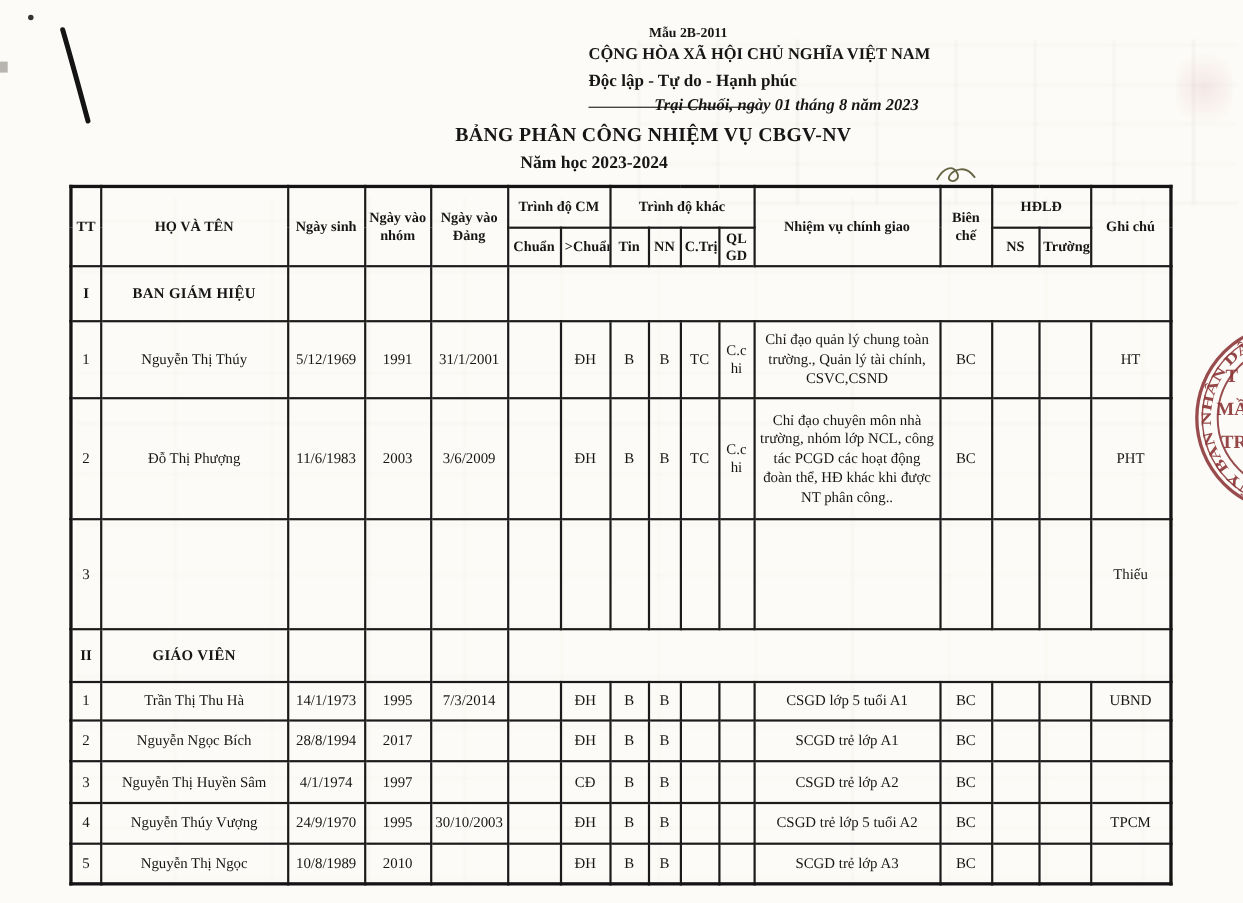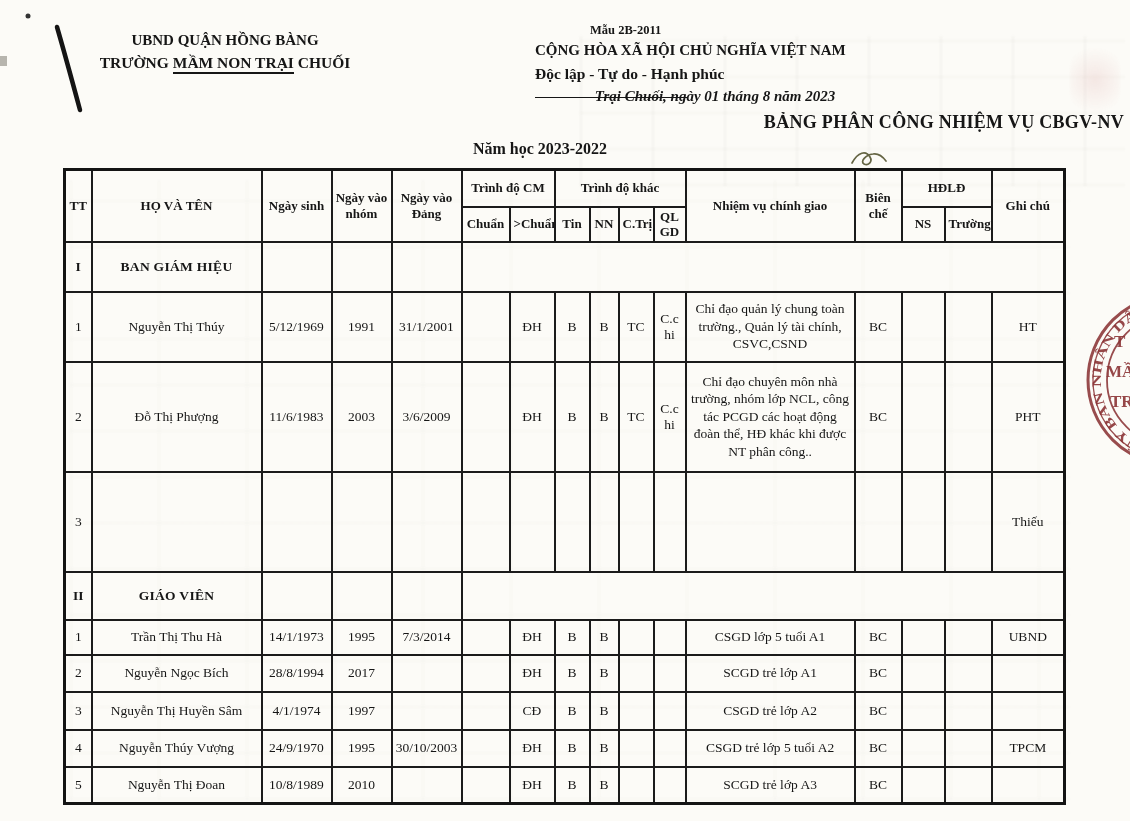--- a/index.html
+++ b/index.html
@@ -25,21 +25,21 @@
 
   .nat-block{position:absolute;top:22px;left:535px;width:400px;line-height:1.4;}
   .form-code{font-size:12.5px;font-weight:bold;padding-left:55px;}
   .nat-l1{font-size:15px;font-weight:bold;}
   .nat-l2{font-size:15.5px;font-weight:bold;margin-top:2px;}
   .u-motto{border-bottom:1.5px solid #161616;padding-bottom:15px;}
 
   .date-line{position:absolute;top:88px;left:540px;width:350px;text-align:center;
              font-style:italic;font-weight:600;font-size:15px;}
 
-  .doc-title{position:absolute;top:112px;left:64px;width:1060px;text-align:right;
+  .doc-title{position:absolute;top:112px;left:64px;width:1060px;text-align:center;
              font-weight:bold;font-size:18px;letter-spacing:.3px;}
   .doc-subtitle{position:absolute;top:140px;left:0px;width:1080px;text-align:center;
              font-weight:bold;font-size:16px;}
 
   
   table#assign{position:absolute;left:63px;top:168px;width:1000px;
     border-collapse:collapse;table-layout:fixed;border:3px solid #141414;}
   #assign th,#assign td{border:2px solid #1b1b1b;padding:1px 3px;text-align:center;
     vertical-align:middle;overflow:hidden;}
   #assign th{font-weight:bold;font-size:13px;line-height:1.2;}
@@ -64,35 +64,31 @@
   <div class="ghost-grid g1"></div>
   <div class="ghost-grid g2"></div>
   <div class="ghost-grid g3"></div>
 
   <svg class="abs" style="left:0;top:0;" width="110" height="130">
     <circle cx="28" cy="16" r="2.5" fill="#333"></circle>
     <rect x="0" y="56" width="7" height="10" fill="#9a978e" opacity=".7"></rect>
     <path d="M57,27 Q66,58 80,110" stroke="#141414" stroke-width="4.5" fill="none" stroke-linecap="round"></path>
   </svg>
 
-  <div class="org-block">
-    <div class="org-l1">UBND QUẬN HỒNG BÀNG</div>
-    <div class="org-l2"><span>TRƯỜNG </span><span class="u-ink">MẦM NON TRẠI</span><span> CHUỐI</span></div>
-  </div>
 
   <div class="nat-block">
     <div class="form-code">Mẫu 2B-2011</div>
     <div class="nat-l1">CỘNG HÒA XÃ HỘI CHỦ NGHĨA VIỆT NAM</div>
     <div class="nat-l2"><span class="u-motto">Độc lập - Tự do - Hạnh</span><span> phúc</span></div>
   </div>
 
   <div class="date-line">Trại Chuối, ngày 01 tháng 8 năm 2023</div>
 
   <div class="doc-title">BẢNG PHÂN CÔNG NHIỆM VỤ CBGV-NV</div>
-  <div class="doc-subtitle">Năm học 2023-2022</div>
+  <div class="doc-subtitle">Năm học 2023-2024</div>
 
   <svg class="abs" style="left:848px;top:145px;" width="44" height="26">
     <path d="M4,18 c6,-11 14,-13 18,-6 c3,5 -2,9 -6,7 c-4,-2 1,-9 9,-10 c6,-1 10,3 13,7" stroke="#4a4a24" stroke-width="1.7" fill="none" opacity=".85" stroke-linecap="round"></path>
   </svg>
 
   <table id="assign">
     <colgroup>
       <col style="width:27px">
         <col style="width:170px">
         <col style="width:70px">
@@ -273,21 +269,21 @@
           <td class="c-ctri"></td>
           <td class="c-qlgd"></td>
           <td class="c-task">CSGD trẻ lớp 5 tuổi A2</td>
           <td class="c-bc">BC</td>
           <td class="c-ns"></td>
           <td class="c-truong"></td>
           <td class="c-note">TPCM</td>
         </tr>
         <tr style="height: 37px;">
           <td class="c-tt">5</td>
-          <td class="c-name">Nguyễn Thị Đoan</td>
+          <td class="c-name">Nguyễn Thị Ngọc</td>
           <td class="c-birth">10/8/1989</td>
           <td class="c-joined">2010</td>
           <td class="c-party"></td>
           <td class="c-chuan"></td>
           <td class="c-above_chuan">ĐH</td>
           <td class="c-tin">B</td>
           <td class="c-nn">B</td>
           <td class="c-ctri"></td>
           <td class="c-qlgd"></td>
           <td class="c-task">SCGD trẻ lớp A3</td>

